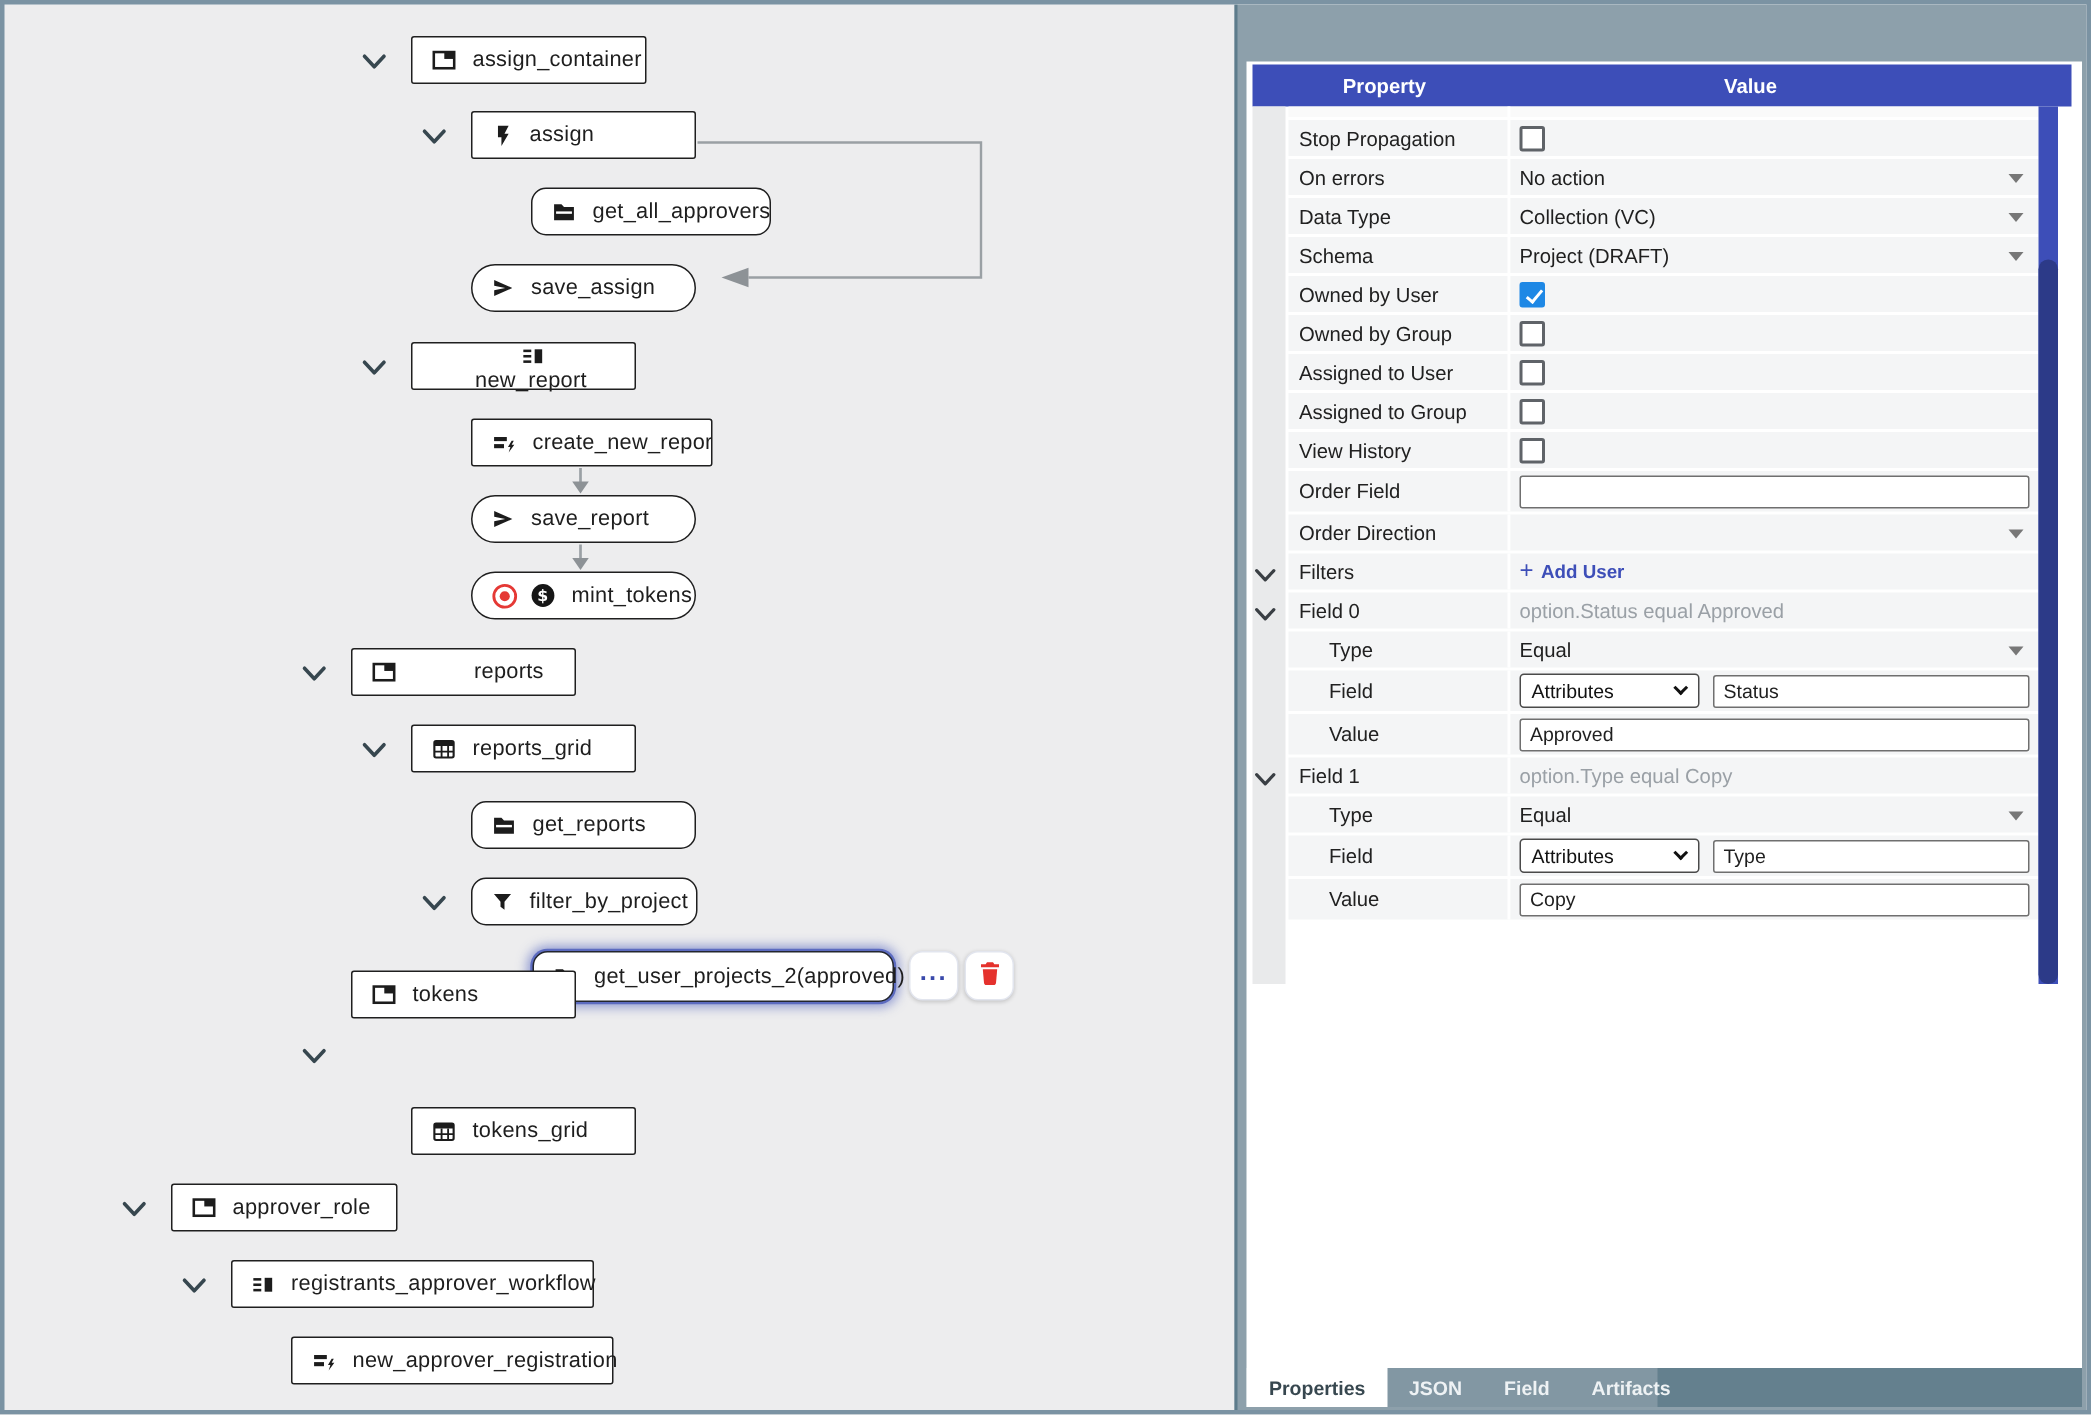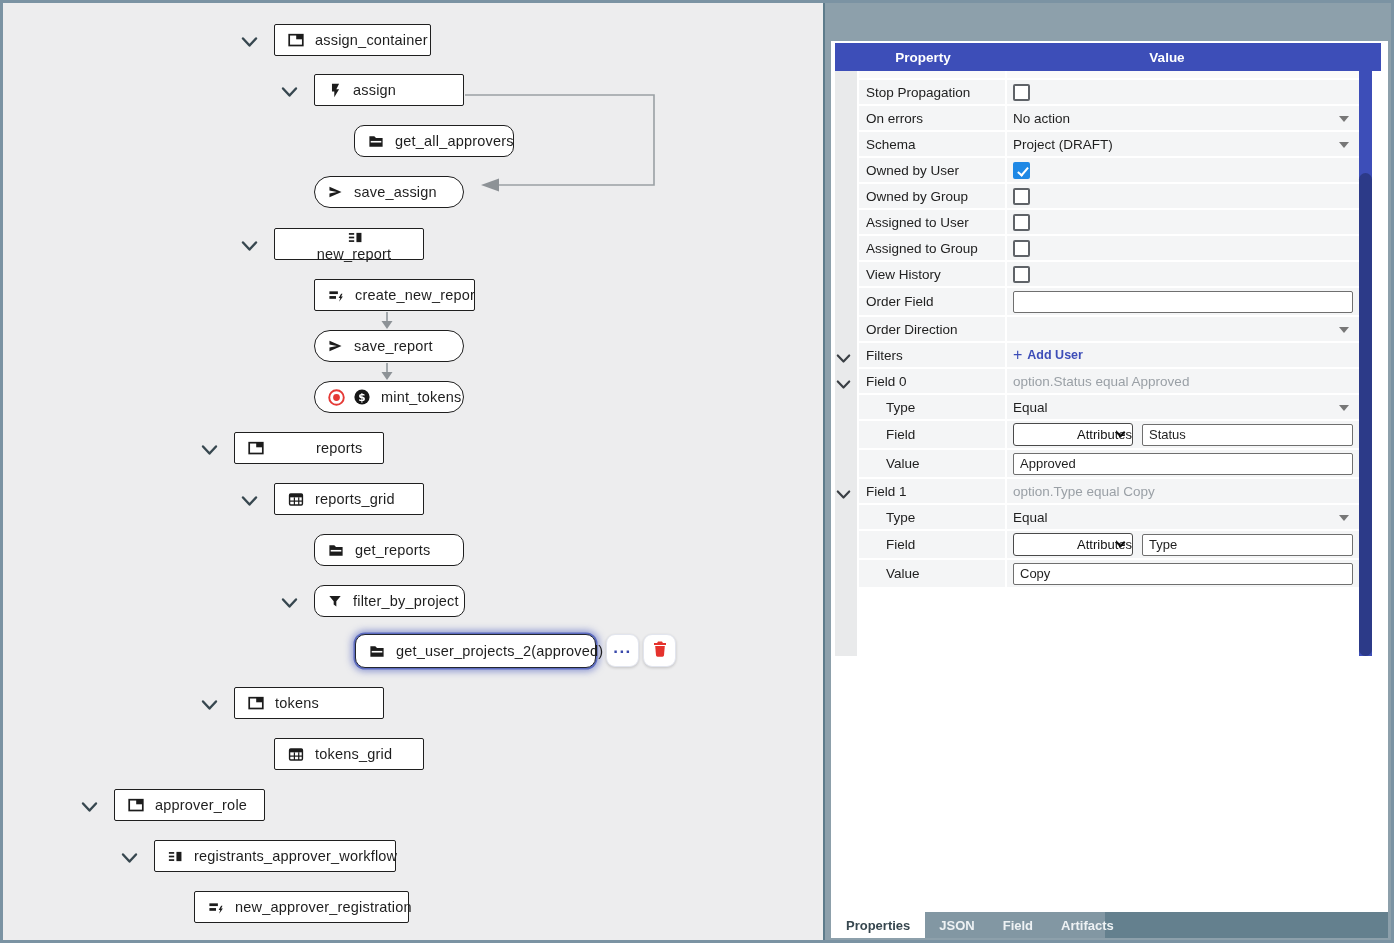--- a/index.html
+++ b/index.html
@@ -46,21 +46,21 @@
   .cb{width:17px;height:17px;border:2px solid #5f6368;border-radius:2px;background:#fff;position:relative;cursor:pointer;}
   .cb.checked{background:#1e88e5;border-color:#1e88e5;}
   .cb.checked::after{content:"";position:absolute;left:5px;top:1.5px;width:4px;height:9px;
       border:solid #fff;border-width:0 2.2px 2.2px 0;transform:rotate(40deg);}
   .dd-text{font-size:13.5px;color:#1f1f1f;}
   .dd-caret{position:absolute;right:10px;top:50%;margin-top:-2.5px;width:0;height:0;
       border-left:5px solid transparent;border-right:5px solid transparent;border-top:6px solid #777;}
   .txt-input{height:22px;flex:1;margin-right:6px;border:1.5px solid #6f6f6f;border-radius:2px;
       background:#fff;font-family:"Liberation Sans",sans-serif;font-size:13px;color:#1f1f1f;padding:0 6px;outline:none;}
   .sel-box{width:120px;height:23px;border:1.6px solid #4a4a4a;border-radius:3px;background:#fff;
-      display:flex;align-items:center;padding-left:7px;font-size:13px;color:#111;position:relative;margin-right:9px;cursor:pointer;justify-content:flex-end;}
+      display:flex;align-items:center;padding-left:7px;font-size:13px;color:#111;position:relative;margin-right:9px;cursor:pointer;}
   .sel-caret{position:absolute;right:8px;top:5px;width:7px;height:7px;
       border-right:2px solid #111;border-bottom:2px solid #111;transform:rotate(45deg);}
   .add-field{display:flex;align-items:center;color:#3d4eb8;font-weight:bold;font-size:12.5px;cursor:pointer;}
   .add-field .plus{font-size:16px;font-weight:normal;margin-right:5px;margin-top:-1px;}
   .summary{font-size:13.5px;color:#9aa0a6;}
   .pt-scroll{position:absolute;top:28px;right:9px;width:13px;height:585px;background:#3d4eb8;}
   .pt-thumb{position:absolute;left:0;right:0;top:102px;bottom:0;background:#2c3a88;border-radius:7px;cursor:pointer;}
   
   .tabs{position:absolute;left:0;right:0;bottom:0;height:26px;background:#8297a3;display:flex;}
   .tabs::after{content:"";position:absolute;left:274px;right:0;top:0;bottom:0;background:#64808e;}
@@ -237,21 +237,21 @@
         </div>
         <div class="side-btn" style="left: 640px; top: 631px;">
           <span class="nicon" style="margin-left: 0px;"><svg width="18" height="19" viewBox="0 0 18 18">
               <path fill="#e5322d" d="M7 2h4l.9 1.4h3.1v2H3v-2h3.1z"></path>
               <path fill="#e5322d" d="M4.2 6.6h9.6l-.8 9.2c-.1.8-.7 1.4-1.5 1.4H6.5c-.8 0-1.4-.6-1.5-1.4z"></path>
             </svg></span>
         </div>
         <span class="expander" style="left: 198px; top: 694px;"><svg viewBox="0 0 17 12" width="100%" height="100%">
             <polyline points="2,2.5 8.5,9.5 15,2.5" fill="none" stroke="currentColor" stroke-width="2.4" stroke-linecap="round" stroke-linejoin="round"></polyline>
           </svg></span>
-        <div class="tree-node shape-rect" style="left: 231px; top: 684px; width: 150px; height: 32px;">
+        <div class="tree-node shape-rect" style="left: 231px; top: 644px; width: 150px; height: 32px;">
           <span class="nicon">
             <svg width="18" height="18" viewBox="0 0 18 18">
               <rect x="2.2" y="3.7" width="13.6" height="10.8" fill="none" stroke="#1c1c1c" stroke-width="1.7"></rect>
               <rect x="9.2" y="3.7" width="6.6" height="4.6" fill="#1c1c1c"></rect>
             </svg>
           </span>
           <span class="nlabel">tokens</span>
         </div>
         <div class="tree-node shape-rect" style="left: 271px; top: 735px; width: 150px; height: 32px;">
           <span class="nicon">
@@ -331,20 +331,27 @@
               </div>
             </div>
             <div class="prow r-drop">
               <div class="pcell">On errors</div>
               <div class="vcell">
                 <span class="dd-text">No action</span>
                 <span class="dd-caret"></span>
               </div>
             </div>
             <div class="prow r-drop">
+              <div class="pcell">Data Type</div>
+              <div class="vcell">
+                <span class="dd-text">Collection (VC)</span>
+                <span class="dd-caret"></span>
+              </div>
+            </div>
+            <div class="prow r-drop">
               <div class="pcell">Schema</div>
               <div class="vcell">
                 <span class="dd-text">Project (DRAFT)</span>
                 <span class="dd-caret"></span>
               </div>
             </div>
             <div class="prow r-check">
               <div class="pcell">Owned by User</div>
               <div class="vcell">
                 <div class="cb checked"></div>

